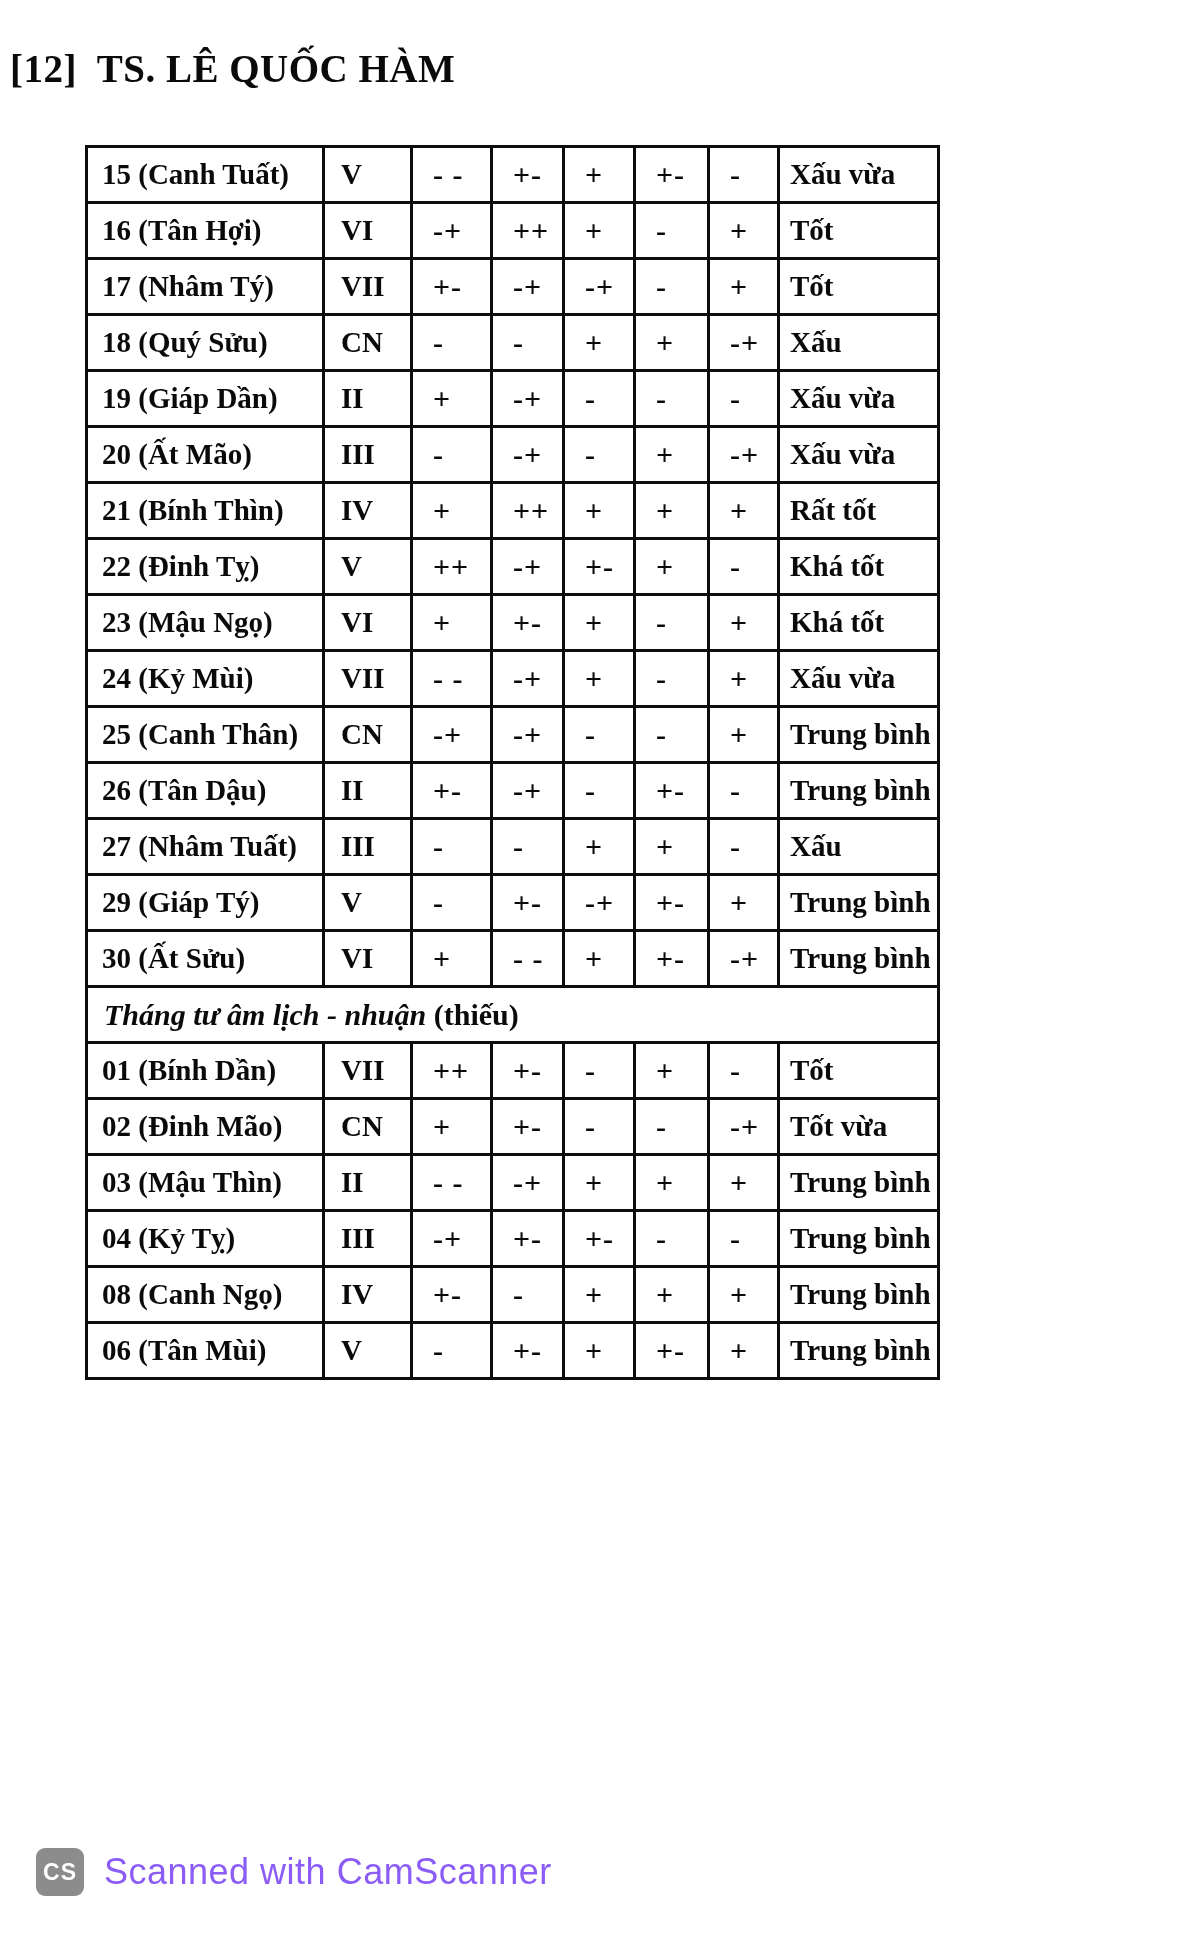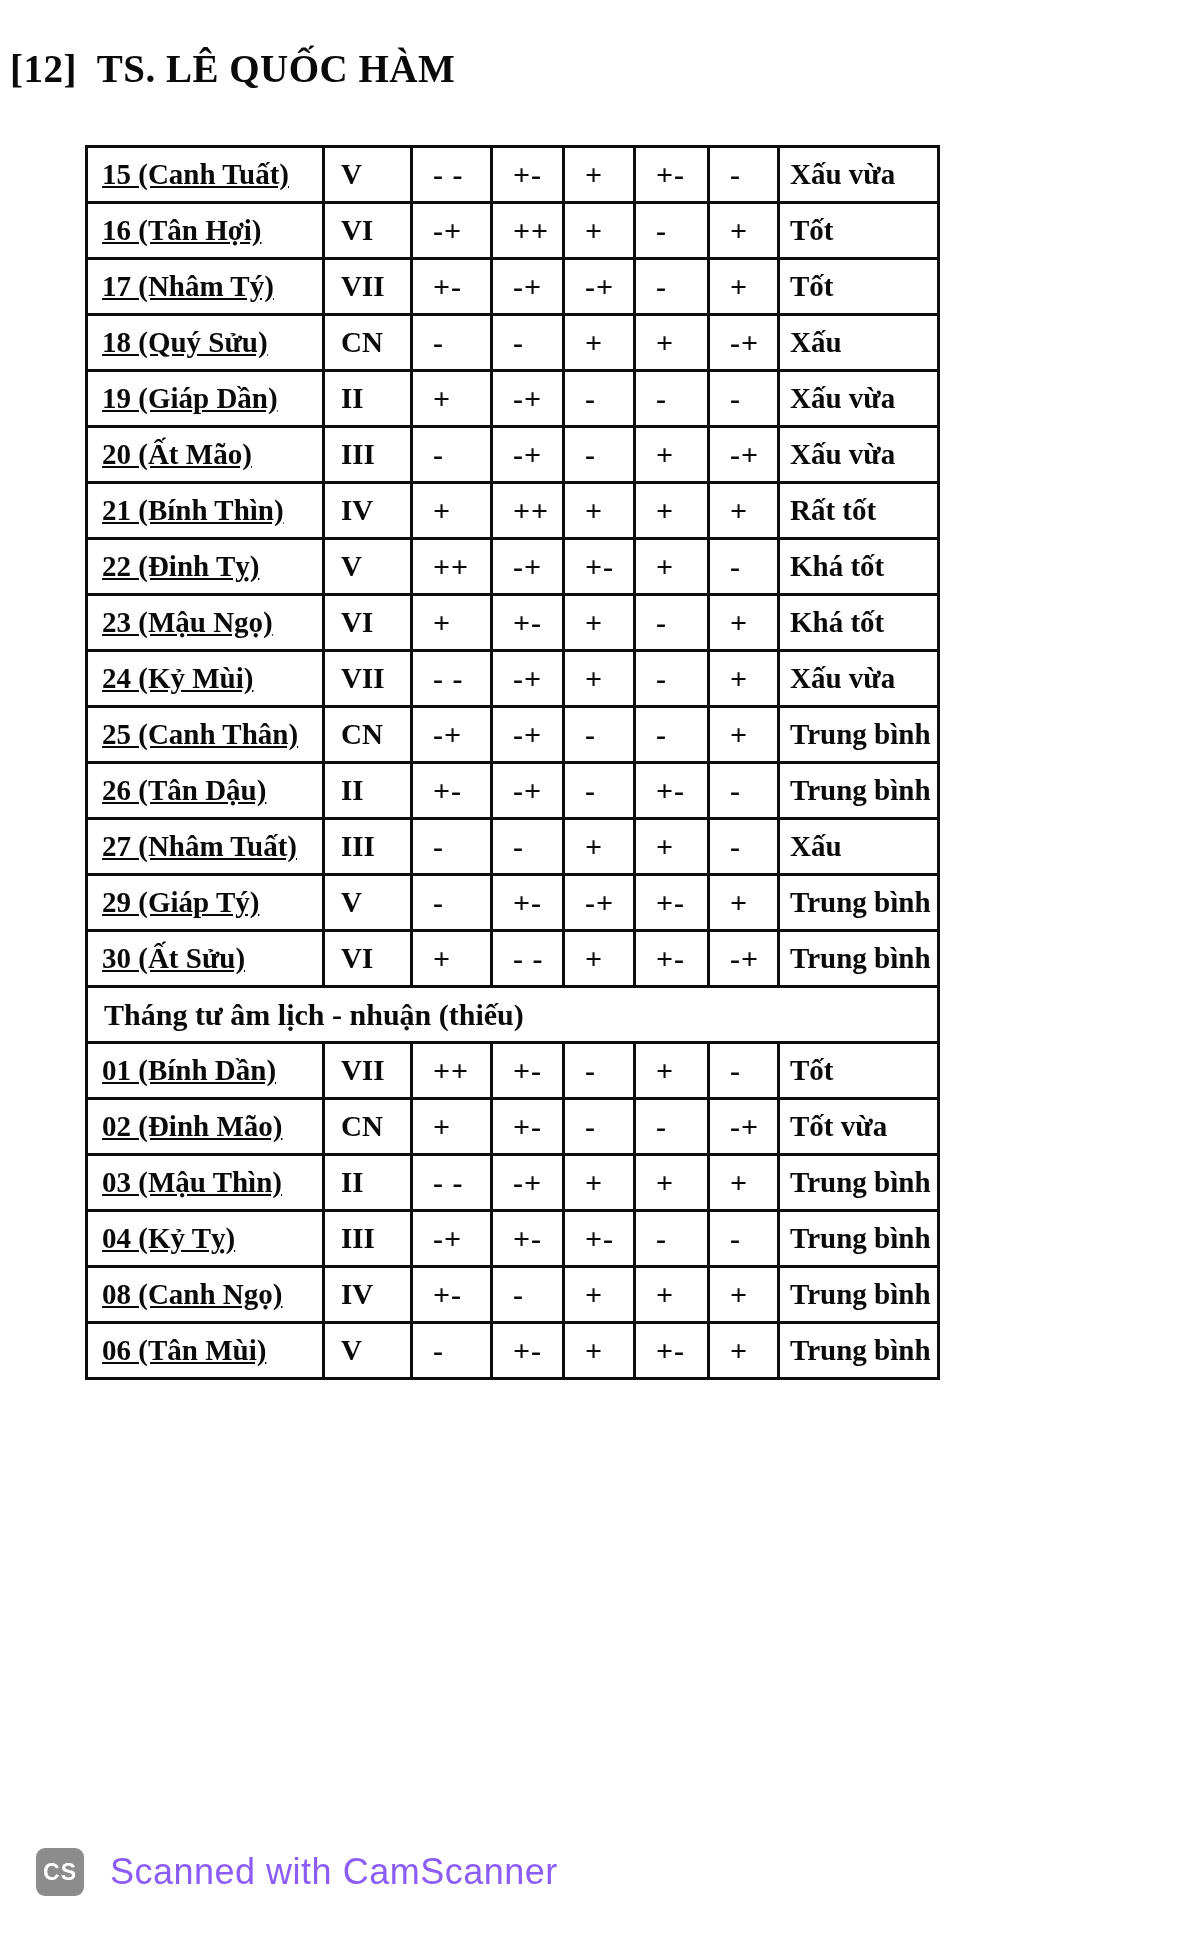--- a/index.html
+++ b/index.html
@@ -33,33 +33,33 @@
     table-layout: fixed;
   }
   table.lunar-table td {
     border: 3px solid #0d0d0d;
     font-weight: bold;
     vertical-align: middle;
     overflow: visible;
   }
   table.lunar-table tr { height: 56px; }
   tr.section-row { height: 64px; }
-  td.name-cell   { font-size: 29px; padding: 4px 2px 4px 14px; text-decoration: underline; }
+  td.name-cell   { font-size: 29px; padding: 4px 2px 4px 14px; }
   td.weekday-cell{ font-size: 29px; padding-left: 16px; }
   td.mark-cell   { font-size: 30px; padding-left: 20px; letter-spacing: 1px; white-space: nowrap; }
   td.rating-cell { font-size: 29px; padding-left: 10px; line-height: 1.05; }
   td.section-cell{ font-size: 30px; padding-left: 16px; }
-  .sec-italic { }
+  .sec-italic { font-style: italic; }
   .footer {
     position: absolute;
     left: 36px;
     top: 1848px;
     display: flex;
     align-items: center;
-    gap: 26px;
+    gap: 20px;
     font-family: "Liberation Sans", sans-serif;
   }
   .cs-logo {
     width: 48px;
     height: 48px;
     background: #8c8c8c;
     border-radius: 9px;
     color: #ffffff;
     display: flex;
     align-items: center;

